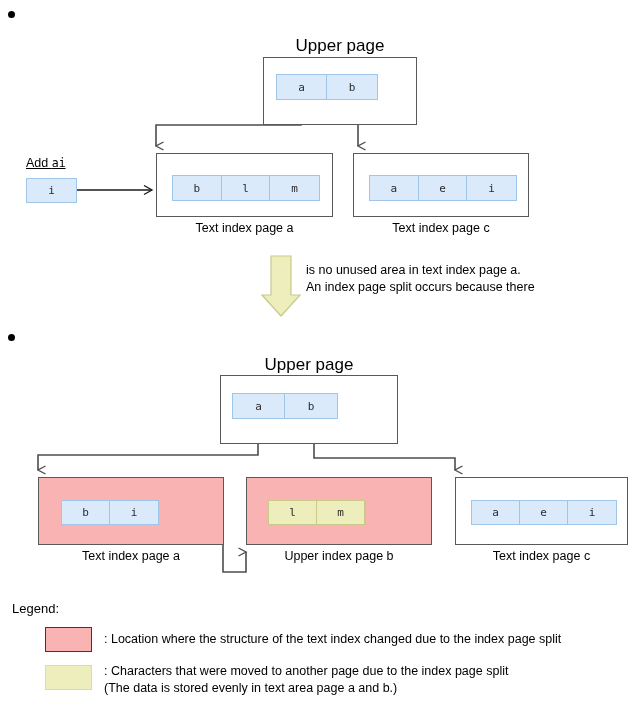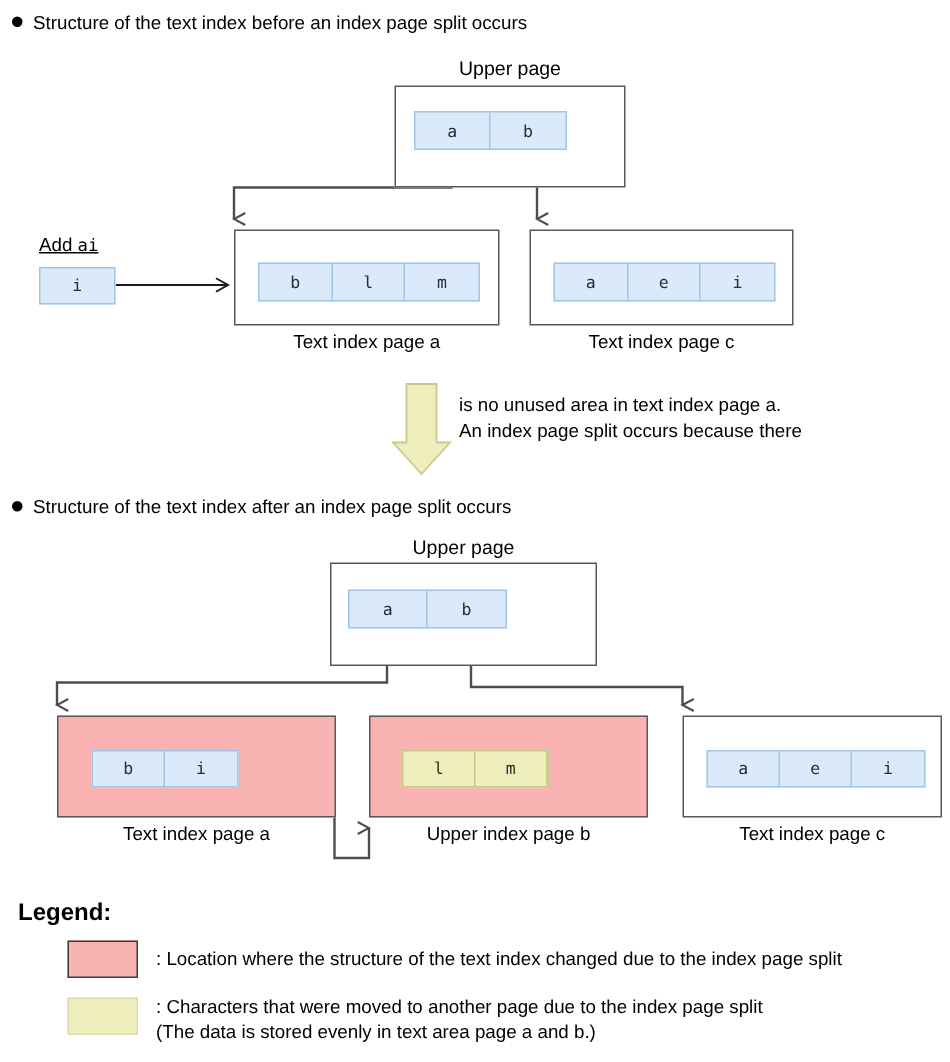--- a/index.html
+++ b/index.html
@@ -41,21 +41,21 @@
   }
   .page-box.changed { background: #f9b3b3; }
 
   .page-caption {
     font-size: 12.5px;
     line-height: 15px;
     text-align: center;
     white-space: nowrap;
   }
   .page-title {
-    font-size: 13px;
+    font-size: 17px;
     line-height: 15px;
     text-align: center;
     white-space: nowrap;
   }
 
   
   .cells {
     display: flex;
     box-sizing: border-box;
     border: 1px solid #9fc5e8;
@@ -100,23 +100,22 @@
 
   
   .note {
     font-size: 12.5px;
     line-height: 17px;
     white-space: nowrap;
   }
 
   
   .legend-title {
-    font-size: 16px;
+    font-size: 13px;
     line-height: 16px;
-    font-weight: bold;
   }
   .swatch {
     box-sizing: border-box;
   }
   .swatch.pink {
     background: #f9b3b3;
     border: 1.6px solid #3a3a3a;
   }
   .swatch.yellow {
     background: #eeeebc;
@@ -167,21 +166,21 @@
   <g>
     <path d="M223,545 L223,572 L246,572 L246,552" fill="none" stroke="#4d4d4d" stroke-width="1.6" marker-end="url(#arrowUp)"></path>
   </g>
 
   <g>
     <path d="M271,256 L291,256 L291,295 L300,295 L281,316 L262,295 L271,295 Z" fill="#eeeebc" stroke="#c9c98a" stroke-width="1.2"></path>
   </g>
 </svg>
 
 <div class="abs section-heading" style="left:8px; top:7px;">
-  <span class="bullet"></span><span>Structure of the text index before an index page split occurs</span>
+  <span class="bullet"></span>
 </div>
 
 <div class="abs page-title" style="left:263px; top:38px; width:154px;">Upper page</div>
 <div class="abs page-box" style="left:263px; top:57px; width:154px; height:68px;"></div>
 <div class="abs cells" style="left:276px; top:74px; width:102px; height:26px;">
   <div class="cell" style="width:51px;">a</div>
   <div class="cell" style="width:51px;">b</div>
 </div>
 
 <div class="abs add-label" style="left:26px; top:155px;">
@@ -206,21 +205,21 @@
   <div class="cell" style="width:49.3px;">i</div>
 </div>
 <div class="abs page-caption" style="left:353px; top:221px; width:176px;">Text index page c</div>
 
 <div class="abs note" style="left:306px; top:262px;">
   <div>is no unused area in text index page a.</div>
   <div>An index page split occurs because there</div>
 </div>
 
 <div class="abs section-heading" style="left:8px; top:330px;">
-  <span class="bullet"></span><span>Structure of the text index after an index page split occurs</span>
+  <span class="bullet"></span>
 </div>
 
 <div class="abs page-title" style="left:220px; top:357px; width:178px;">Upper page</div>
 <div class="abs page-box" style="left:220px; top:375px; width:178px; height:69px;"></div>
 <div class="abs cells" style="left:232px; top:393px; width:106px; height:26px;">
   <div class="cell" style="width:53px;">a</div>
   <div class="cell" style="width:53px;">b</div>
 </div>
 
 <div class="abs page-box changed" style="left:38px; top:477px; width:186px; height:68px;"></div>

